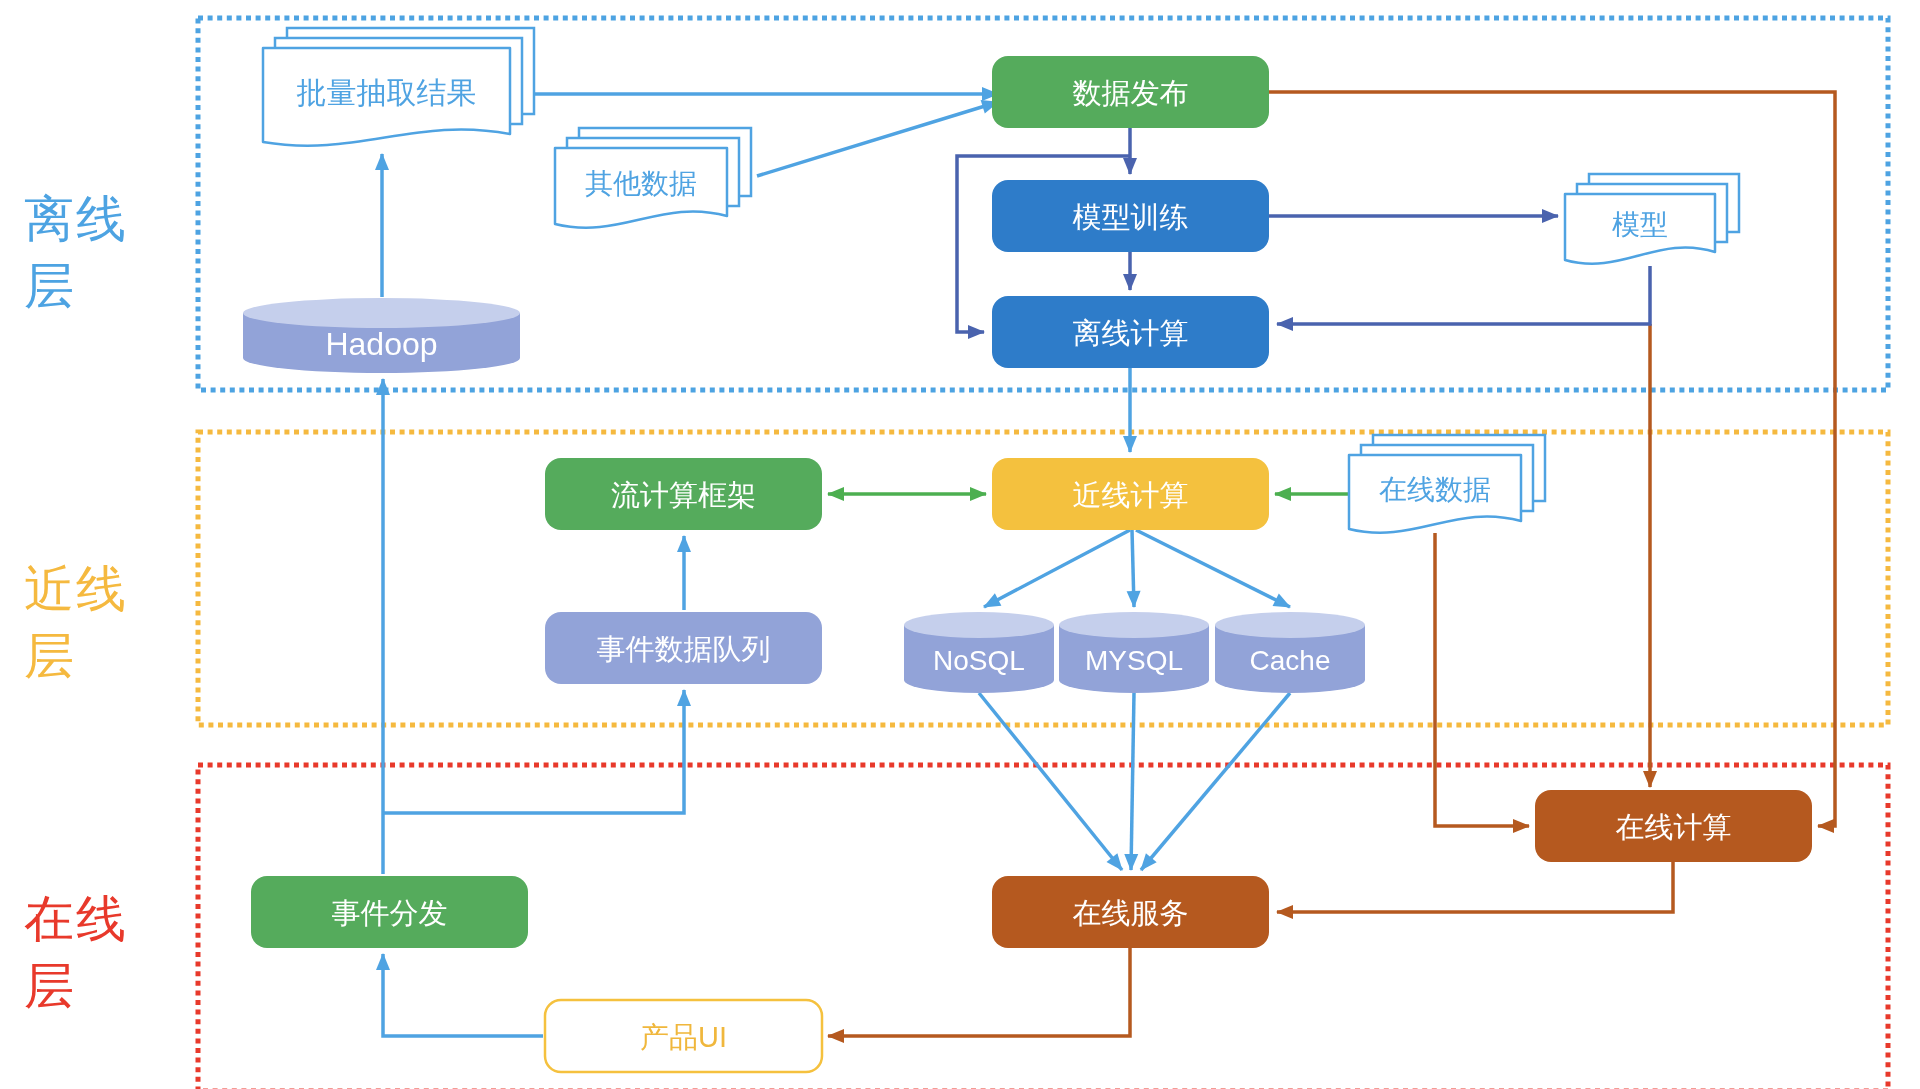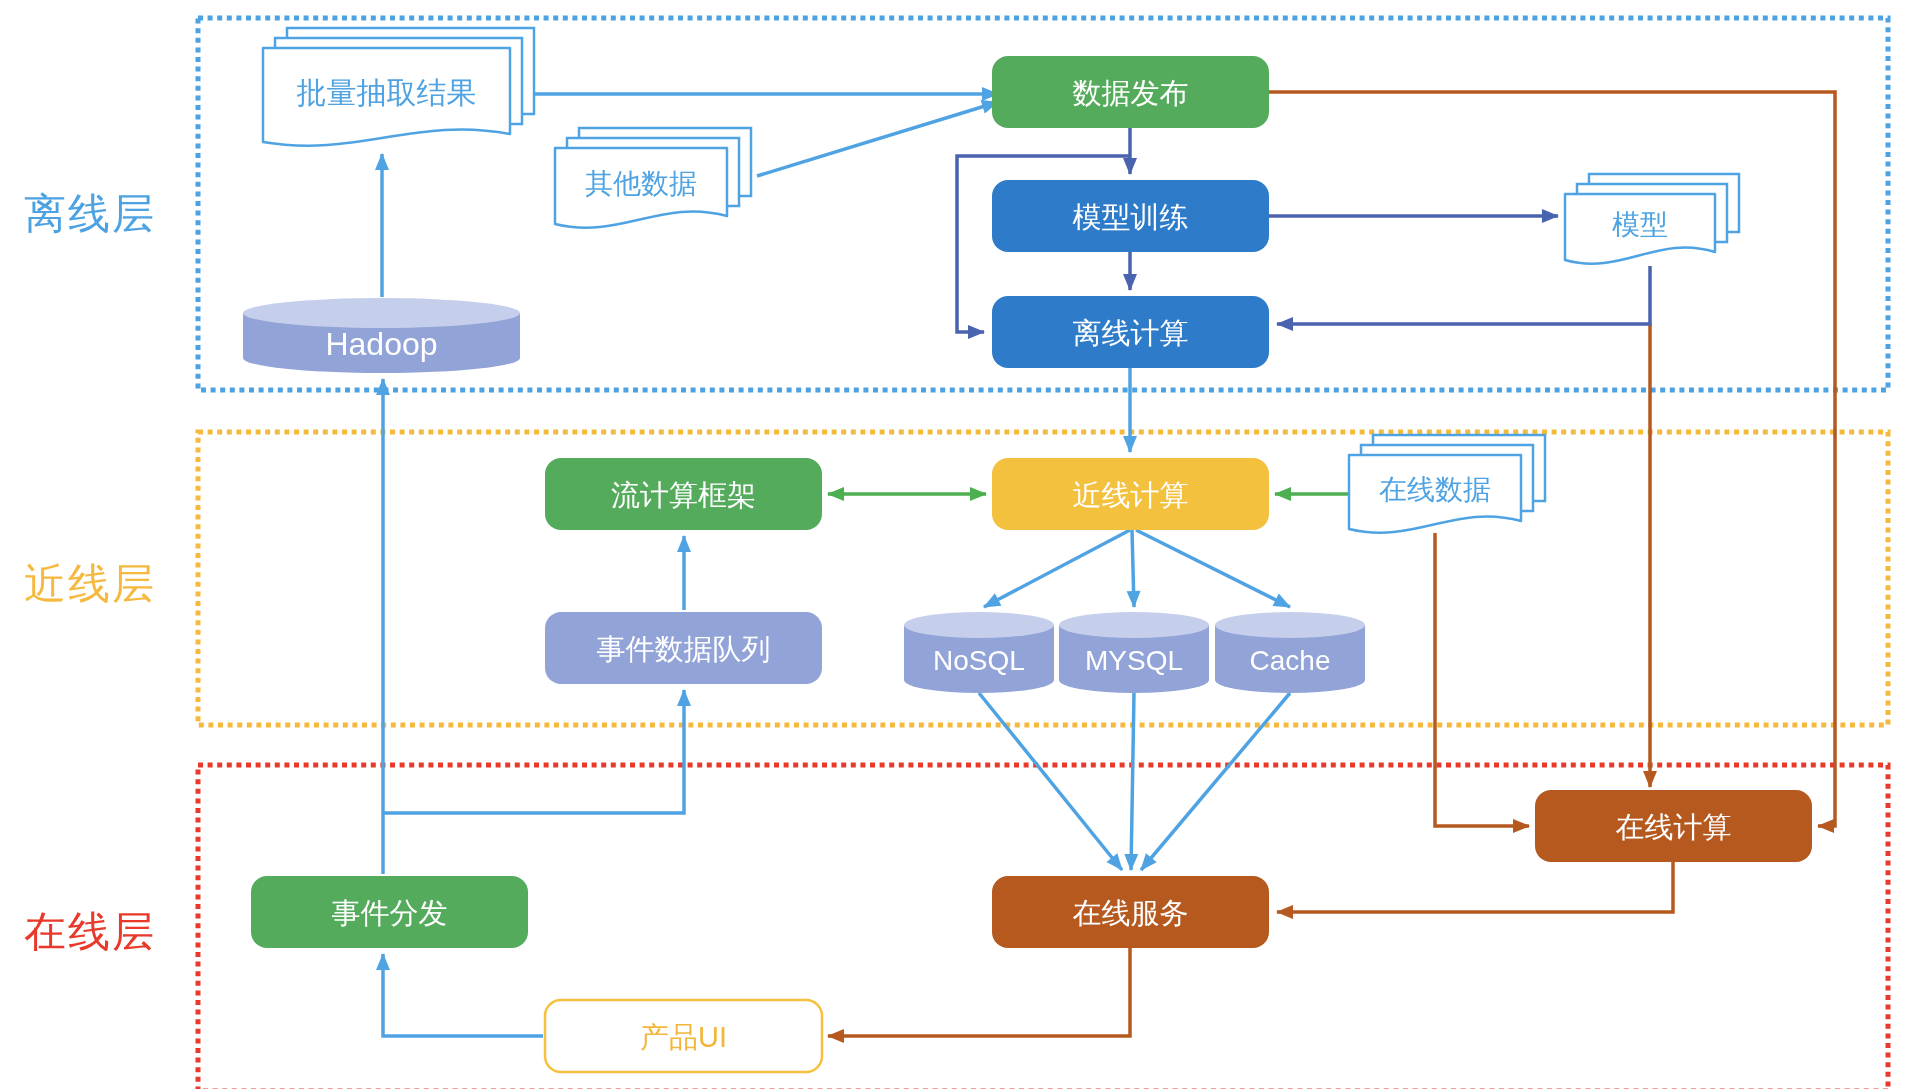--- a/index.html
+++ b/index.html
@@ -9,28 +9,28 @@
     background:#ffffff;
     overflow:hidden;
     font-family:"Liberation Sans","DejaVu Sans",sans-serif;
     margin-top:8px;
   }
   #diagram{position:absolute;left:0;top:0;}
   .layer-label{
     position:absolute;
     left:24px;
     width:150px;
-    font-size:42px;
+    font-size:50px;
     font-weight:400;
     letter-spacing:2px;
     user-select:none;
   }
   #label-offline{top:178px;}
   #label-nearline{top:548px;}
-  #label-online{top:896px;}
+  #label-online{top:878px;}
   svg text{
     font-family:"Liberation Sans","DejaVu Sans",sans-serif;
   }
 </style>
 </head>
 <body>
 
 <div id="stage">
   <svg id="diagram" width="1920" height="1089" viewBox="0 0 1920 1089">
       <defs>

